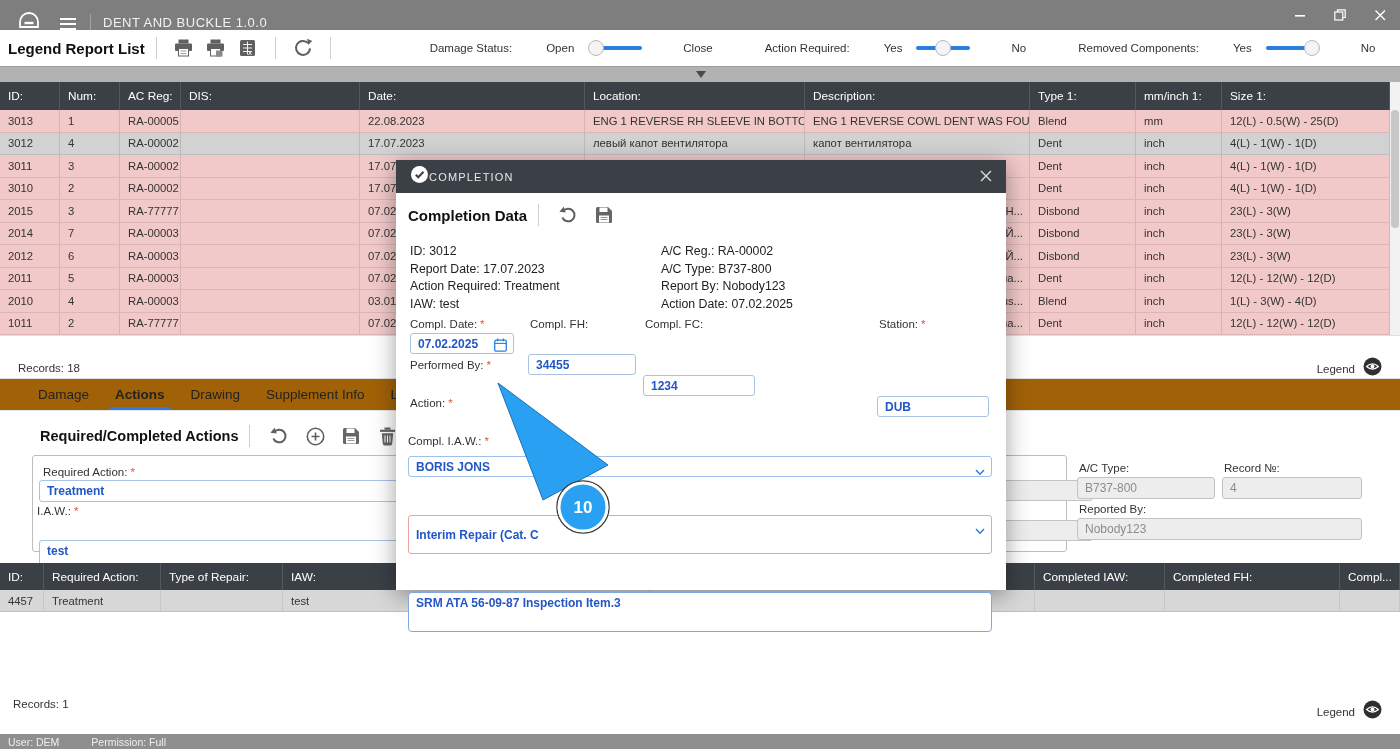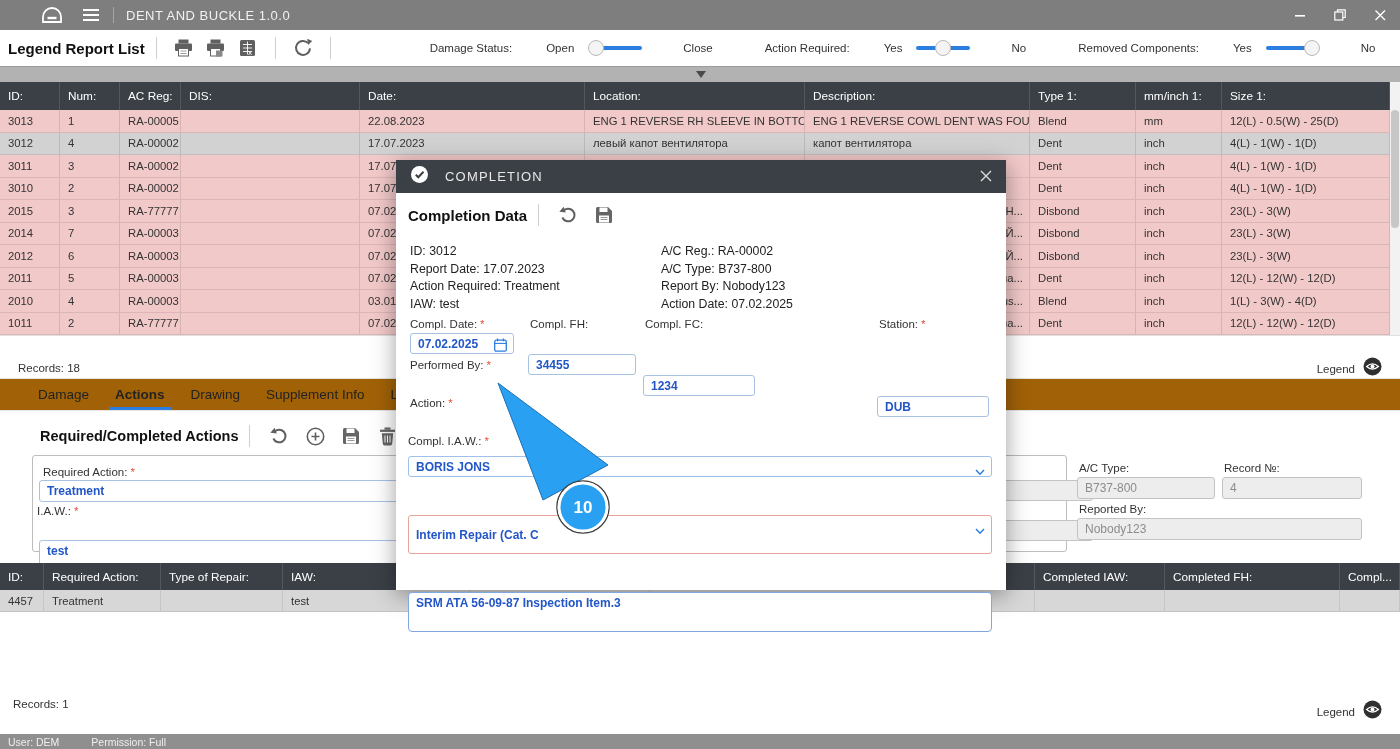--- a/index.html
+++ b/index.html
@@ -2,21 +2,21 @@
 <html><head>
 <meta charset="utf-8">
 <style>
   * { margin:0; padding:0; box-sizing:border-box; }
   html,body { background:#555; }
   body { font-family:"Liberation Sans","DejaVu Sans",sans-serif; }
   .app { position:relative; width:1400px; height:749px; background:#fff; overflow:hidden; margin:0 auto; }
   .abs { position:absolute; }
 
   
-  .titlebar { position:absolute; left:0; top:0; width:1400px; height:30px; background:#7e7e7e; display:flex; align-items:center; color:#fff;padding-left:23px; }
+  .titlebar { position:absolute; left:0; top:0; width:1400px; height:30px; background:#7e7e7e; display:flex; align-items:flex-end; color:#fff; }
   .titlebar .logo { margin-left:16px; display:flex; align-items:center; }
   .titlebar .burger { margin-left:18px; display:flex; flex-direction:column; gap:3px; cursor:pointer; }
   .titlebar .burger i { display:block; width:16px; height:2px; background:#fff; }
   .titlebar .tsep { width:1px; height:16px; background:#a5a5a5; margin:0 12px 0 14px; }
   .titlebar .apptitle { font-size:13px; letter-spacing:.5px; color:#f2f2f2; }
   .wincontrols { margin-left:auto; display:flex; align-items:center; height:100%; }
   .wincontrols .wbtn { width:40px; height:100%; display:flex; align-items:center; justify-content:center; color:#fff; }
 
   
   .toolbar { position:absolute; left:0; top:30px; width:1400px; height:36px; background:#fff; display:flex; align-items:center; padding-left:8px; }
@@ -79,21 +79,21 @@
   .g2row { position:absolute; left:0; top:590px; width:1400px; height:22px; background:#d7d7d7; display:flex; border-bottom:1px solid #c2c2c2; }
   .g2row .gcell { border-right:1px solid rgba(0,0,0,.08); border-bottom:none; }
 
   
   .statusbar { position:absolute; left:0; top:734px; width:1400px; height:15px; background:#8f8f8f; display:flex; align-items:center; gap:32px; padding-left:8px; }
   .statusbar span { font-size:10.5px; color:#efefef; }
 
   
   .modal { position:absolute; left:396px; top:160px; width:610px; height:430px; background:#fff; z-index:10; box-shadow:0 5px 22px rgba(0,0,0,.38); }
   .modal-titlebar { height:33px; background:#3b4047; display:flex; align-items:center; padding:0 14px; }
-  .modal-title { color:#e8e8e8; font-size:13px; letter-spacing:1.2px; margin-left:16px; }
+  .modal-title { color:#e8e8e8; font-size:11px; letter-spacing:1.2px; margin-left:0; }
   .modal-close { margin-left:auto; }
   .modal-body { position:relative; height:397px; }
   .mheadrow { position:absolute; left:12px; top:10px; display:flex; align-items:center; }
   .mheading { font-size:15px; font-weight:bold; color:#111; }
   .minfo-left { position:absolute; left:14px; top:50px; }
   .minfo-right { position:absolute; left:265px; top:50px; }
   .info-line { font-size:12.3px; color:#222; line-height:17.5px; white-space:nowrap; }
   .mflabel { position:absolute; font-size:11.5px; color:#333; white-space:nowrap; } 
   .chev { position:absolute; right:6px; top:8px; }
 

